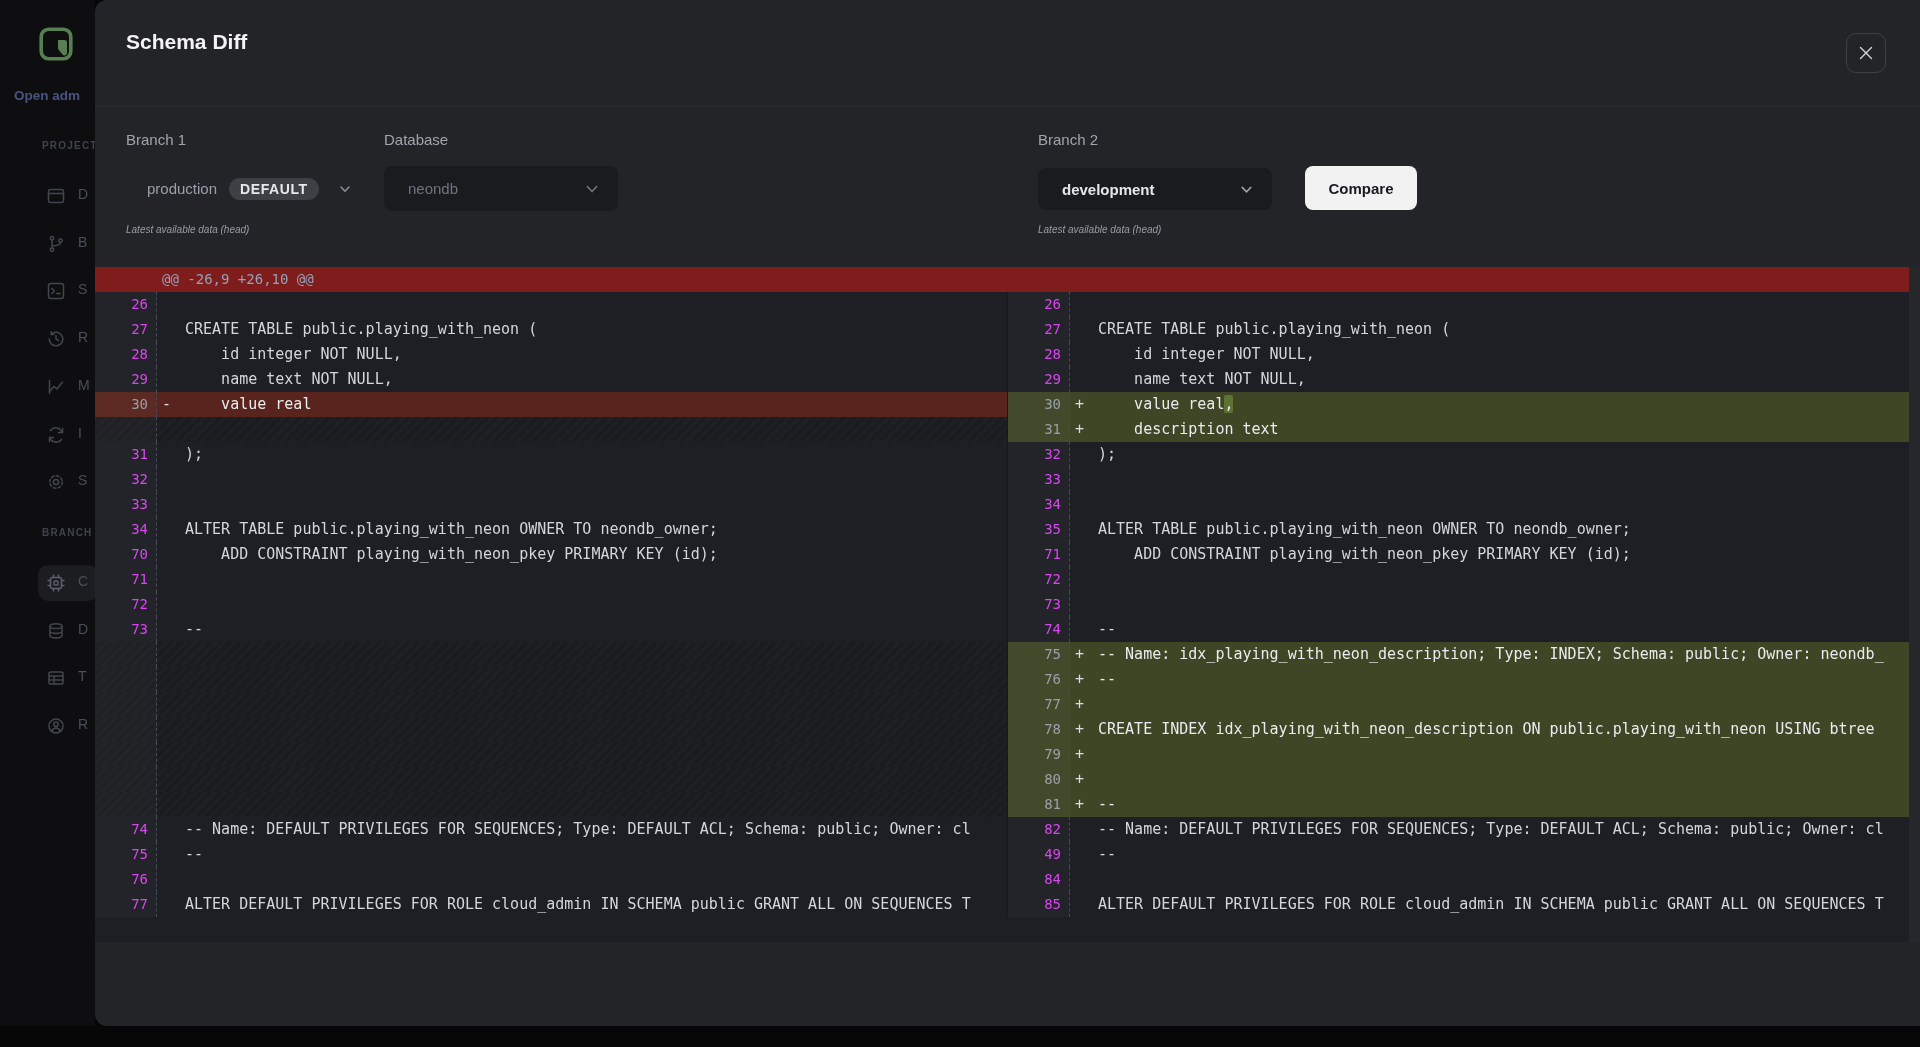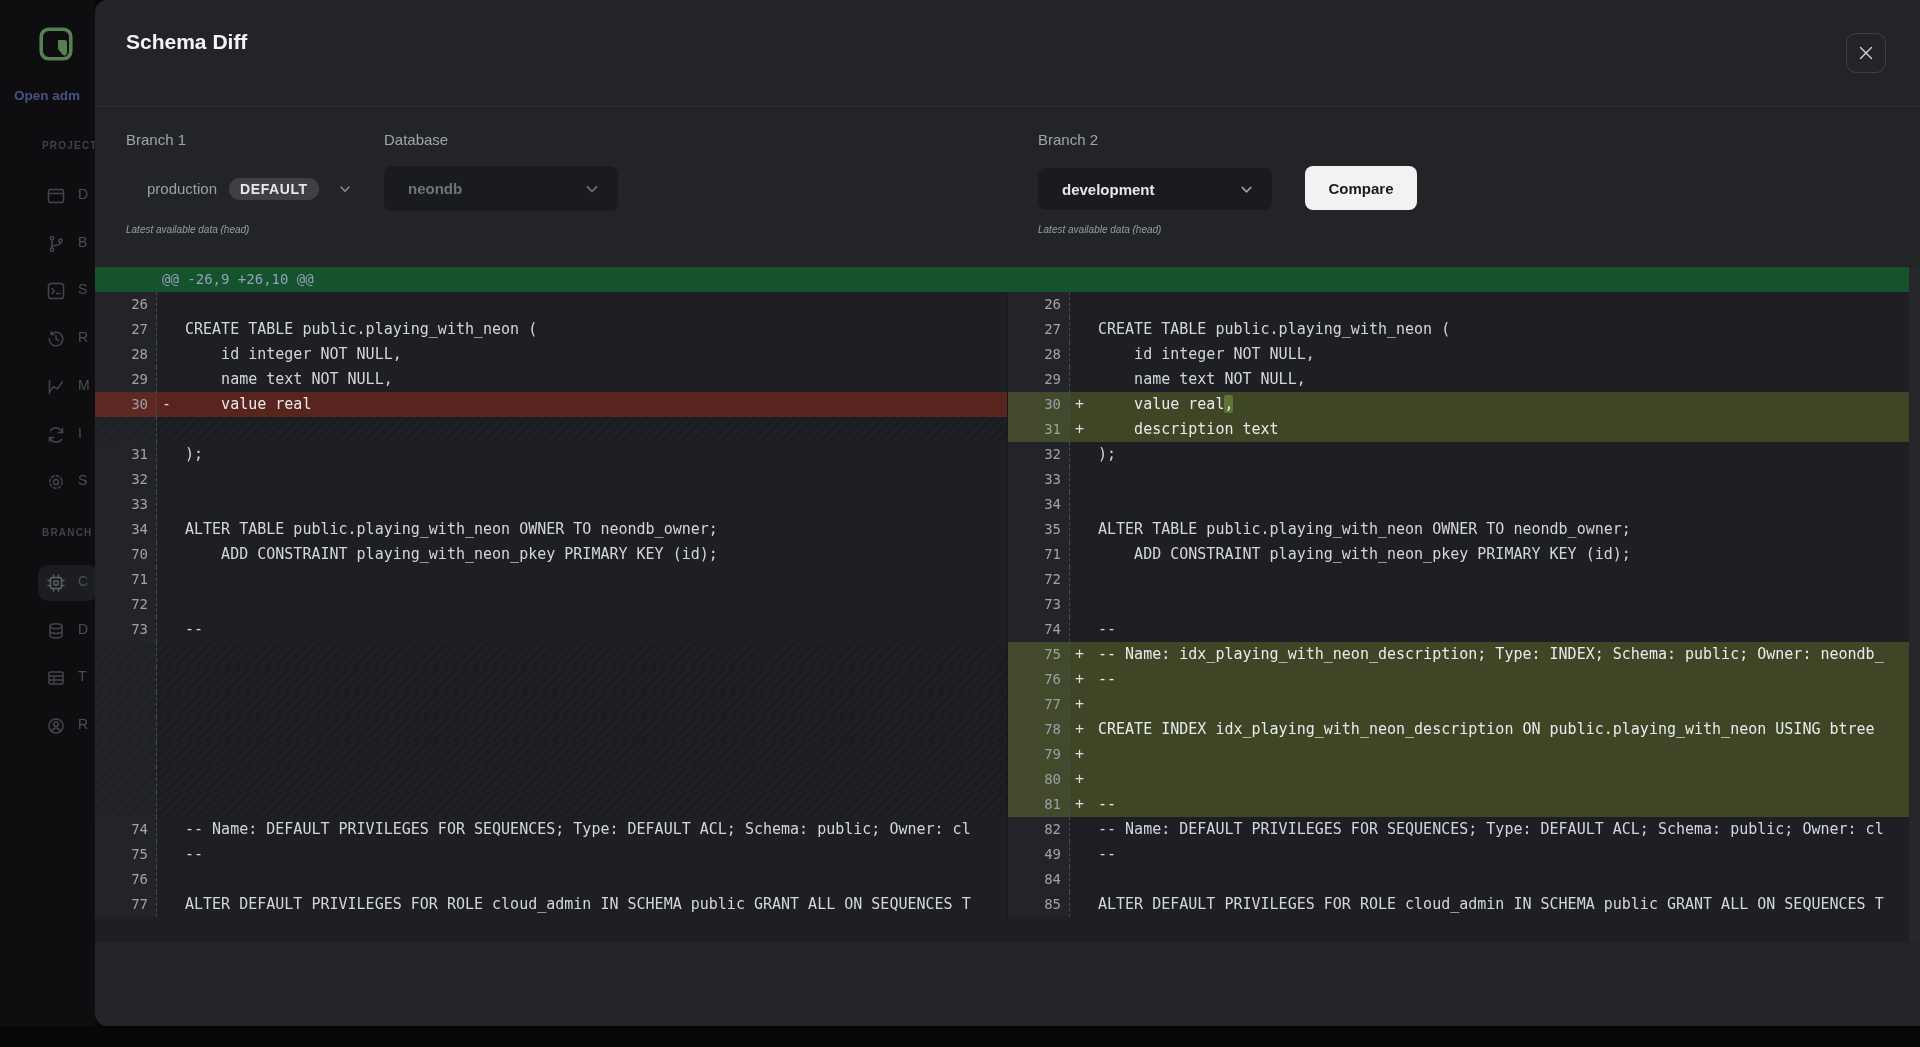--- a/index.html
+++ b/index.html
@@ -28,46 +28,46 @@
              border-radius:10px;box-sizing:border-box;display:flex;align-items:center;justify-content:center;
              color:#d6d6da;background:transparent;cursor:pointer;}
 
   .field-label{position:absolute;top:131px;font-size:15px;color:#a0a4ad;}
   .latest{position:absolute;top:224px;font-size:10px;color:#969ca6;font-style:italic;}
 
   .select{position:absolute;top:166px;height:45px;box-sizing:border-box;display:flex;align-items:center;
           border-radius:8px;cursor:pointer;}
   #select-branch1{left:31px;width:240px;padding:0 14px 0 21px;background:transparent;}
   #select-branch1 .sel-text{font-size:15px;color:#9aa0aa;}
-  #select-database{left:289px;width:234px;padding:0 18px 0 24px;background:#1a1b1e;font-weight:bold;}
+  #select-database{left:289px;width:234px;padding:0 18px 0 24px;background:#1a1b1e;}
   #select-database .sel-text{font-size:15px;color:#6e737d;}
   #select-branch2{left:943px;top:168px;width:234px;height:42px;padding:0 18px 0 24px;background:#1a1b1e;}
   #select-branch2 .sel-text{font-size:15px;font-weight:600;color:#e6e7ea;}
   .badge{margin-left:12px;background:#3f4045;color:#e8e8ea;font-size:14px;font-weight:700;
          letter-spacing:.6px;border-radius:999px;padding:4px 11px;line-height:1;}
   .chev{margin-left:auto;color:#8b8f98;display:flex;}
   .spacer{flex:1;}
 
   #compare-btn{position:absolute;left:1210px;top:166px;width:112px;height:44px;background:#f2f2f3;
                color:#1a1a1e;font-size:15px;font-weight:600;border:none;border-radius:8px;cursor:pointer;
                font-family:"Liberation Sans",sans-serif;}
 
   
   #diff{position:absolute;left:0;top:267px;width:1825px;height:675px;background:#1e1f24;overflow:hidden;}
   .drow{position:relative;height:25px;display:flex;}
-  .drow.hunk{background:#14532d;}
+  .drow.hunk{background:#7f1d1d;}
   .hunk-text{position:absolute;left:67px;top:0;line-height:25px;font-family:"DejaVu Sans Mono",monospace;
              font-size:14px;color:#95a1ba;white-space:pre;}
   .cell{position:relative;height:25px;overflow:hidden;box-sizing:border-box;}
   .cell.left{width:912px;flex:none;}
   .cell.right{flex:1;border-left:1px solid #17181c;}
   .cell::before{content:"";position:absolute;left:0;top:0;bottom:0;width:62px;
                 background:rgba(255,255,255,.022);border-right:1px dashed #454a54;box-sizing:border-box;}
   .ln{position:absolute;left:0;top:0;width:53px;text-align:right;line-height:25px;
-      font-family:"DejaVu Sans Mono",monospace;font-size:14px;color:#a3a3a3;}
+      font-family:"DejaVu Sans Mono",monospace;font-size:14px;color:#d946ef;}
   .mk{position:absolute;left:67px;top:0;line-height:25px;font-family:"DejaVu Sans Mono",monospace;
       font-size:15px;color:#dcdee1;}
   .code{position:absolute;left:90px;top:0;line-height:25px;font-family:"DejaVu Sans Mono",monospace;
         font-size:15px;color:#d3d6da;white-space:pre;}
   .k-del{background:#5a241e;}
   .k-add{background:#3e4626;}
   .k-del .ln,.k-add .ln{color:#9aa0a8;}
   .k-del .code,.k-add .code{color:#e9ebed;}
   .k-fill{background:#1a1c20;}
   .k-fill::after{content:"";position:absolute;inset:0;

